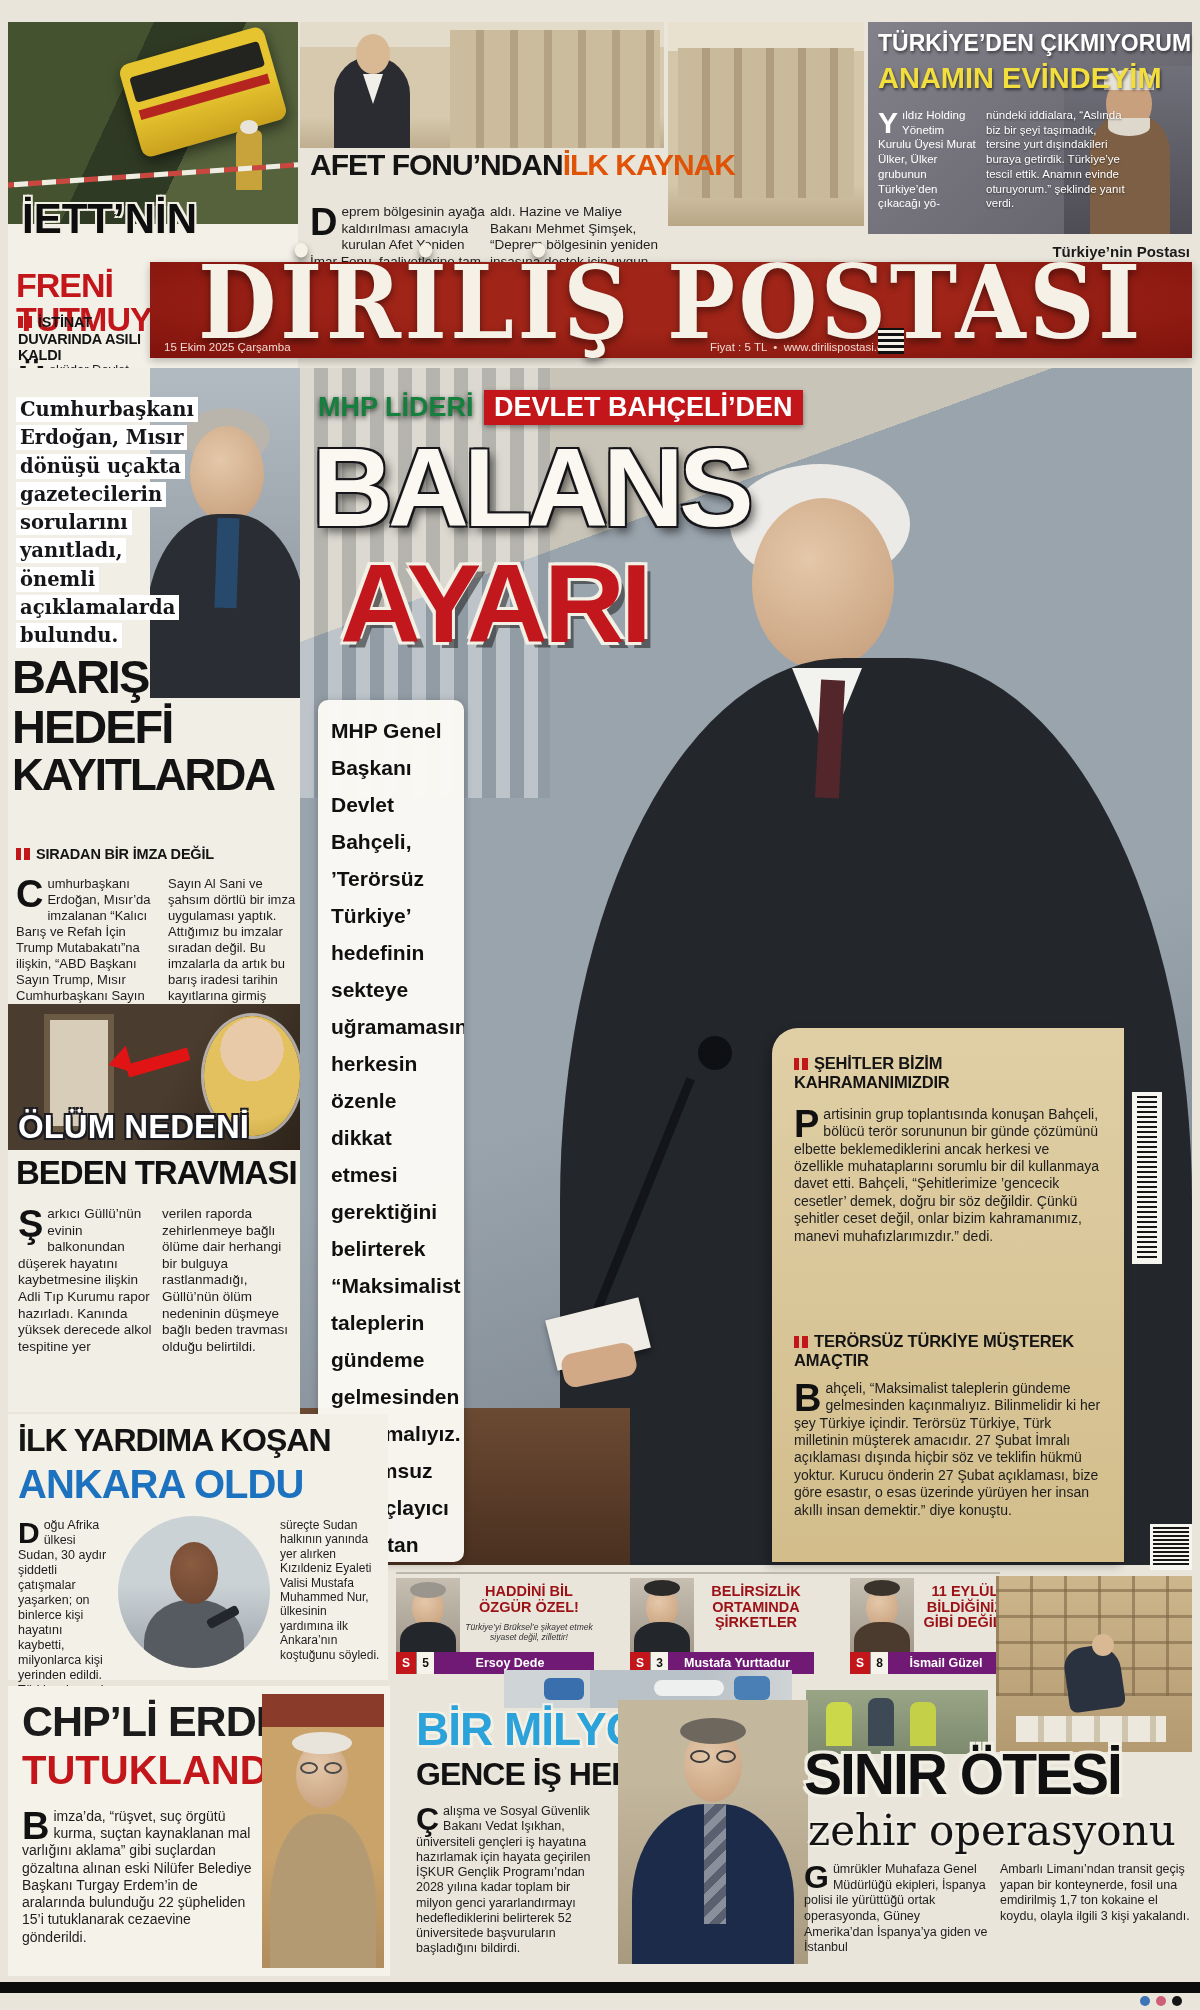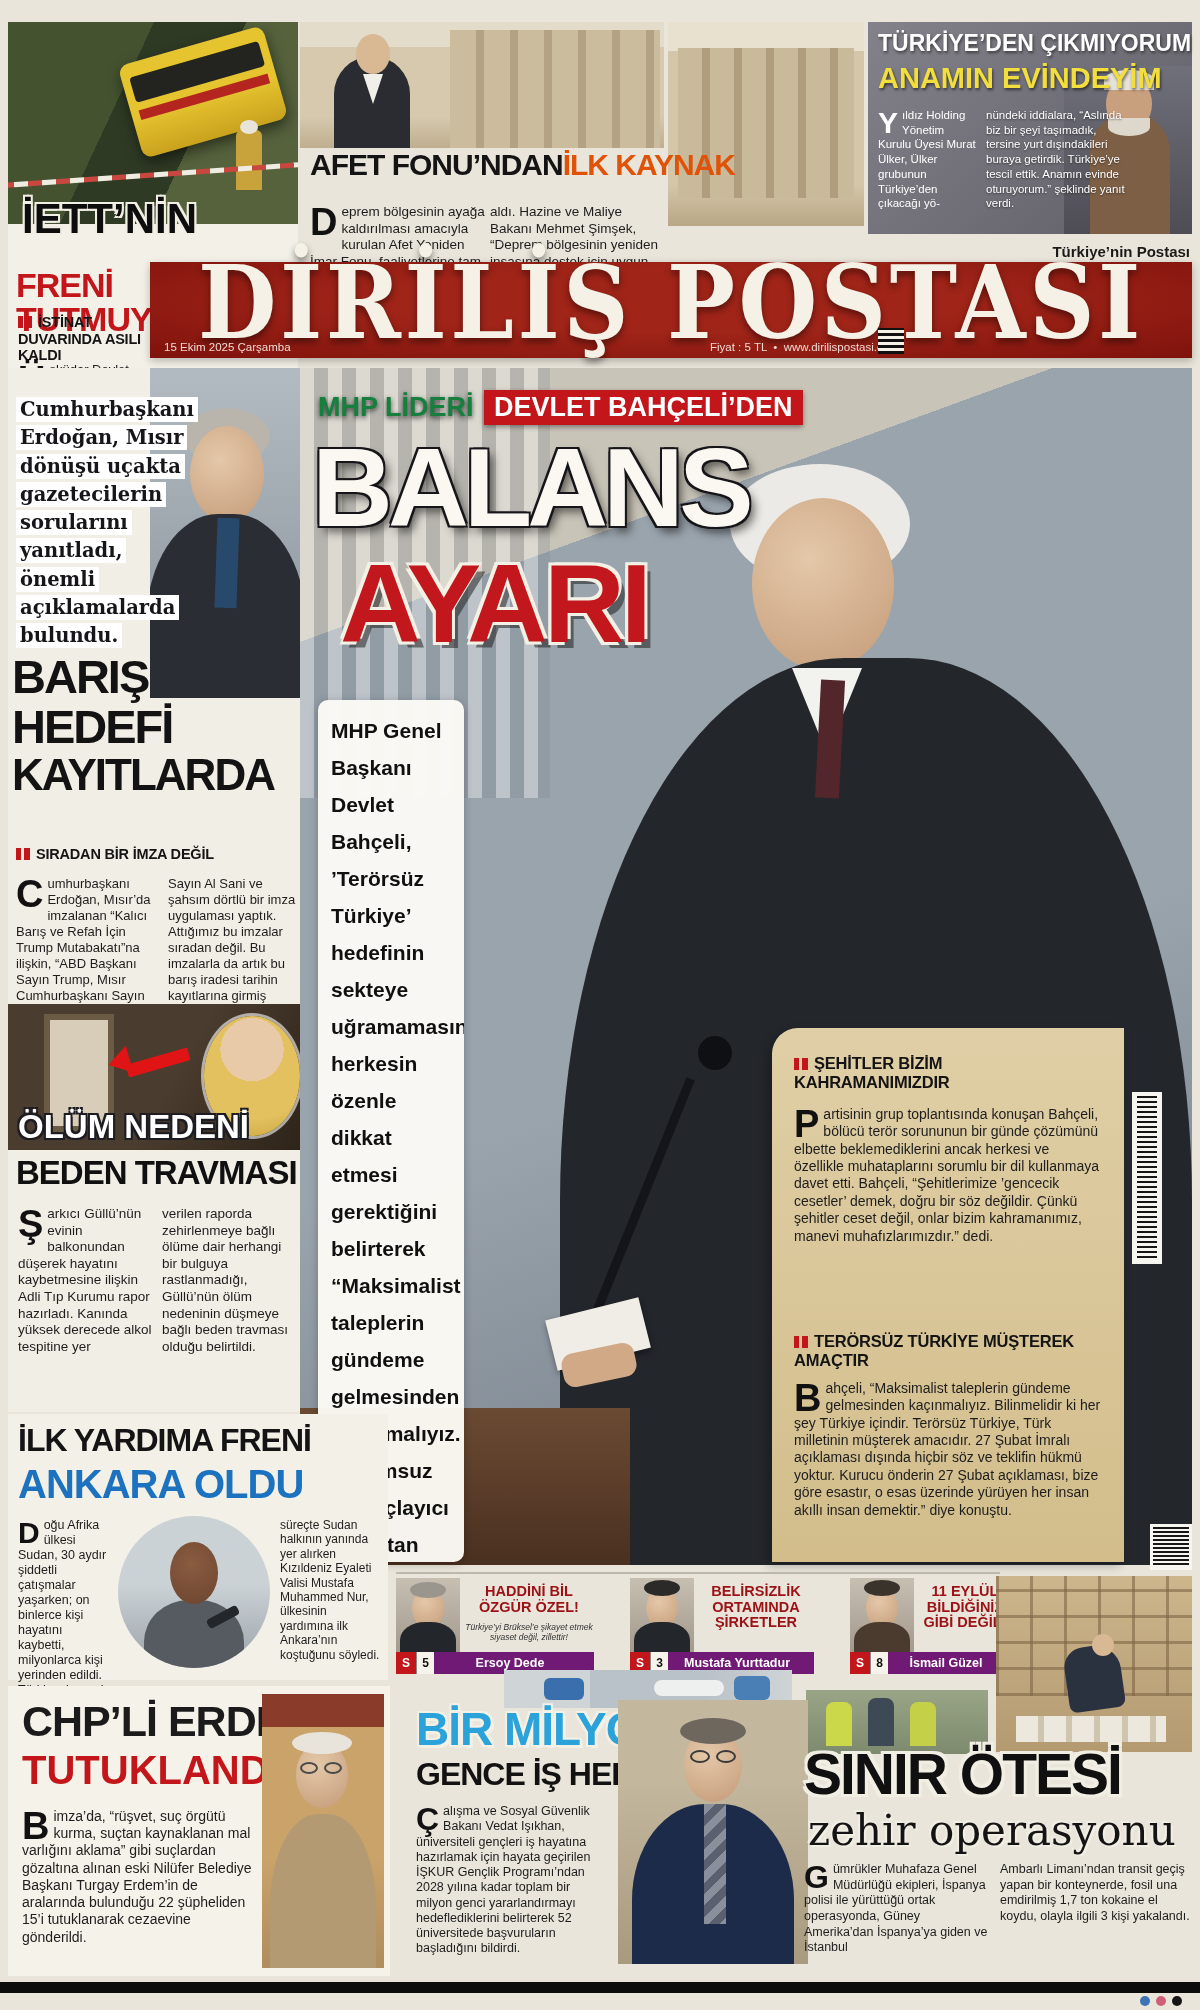--- a/index.html
+++ b/index.html
@@ -137,21 +137,21 @@
       <div class="abs" style="left:100px;top:44px;width:0;height:0;border-top:14px solid transparent;border-bottom:14px solid transparent;border-right:22px solid #e01414;transform:rotate(-16deg)"></div>
       <div class="abs" style="left:196px;top:12px;width:96px;height:120px;border-radius:50%;background:radial-gradient(circle at 50% 28%,#e8c9a8 0 32%,#e2c15e 32% 70%,#caa53f);box-shadow:0 0 0 3px rgba(255,255,255,.6)"></div>
     </div>
     <div class="hl abs" style="left:10px;top:106px;font-size:33px;color:#fff;text-shadow:-2px -2px 0 #1c1c22,2px -2px 0 #1c1c22,-2px 2px 0 #1c1c22,2px 2px 0 #1c1c22">ÖLÜM NEDENİ</div>
     <div class="hl abs" style="left:8px;top:152px;font-size:33px;letter-spacing:-1px;color:#101010">BEDEN TRAVMASI</div>
     <p class="bt abs" style="left:10px;top:202px;width:138px"><span class="dropcap">Ş</span><span class="lead">arkıcı</span><span> Güllü’nün evinin balkonundan düşerek hayatını kaybetmesine ilişkin Adli Tıp Kurumu rapor hazırladı. Kanında yüksek derecede alkol tespitine yer</span></p>
     <p class="bt abs" style="left:154px;top:202px;width:132px">verilen raporda zehirlenmeye bağlı ölüme dair herhangi bir bulguya rastlanmadığı, Güllü’nün ölüm nedeninin düşmeye bağlı beden travması olduğu belirtildi.</p>
   </div>
 
   <div class="card" style="left:8px;top:1414px;width:380px;height:266px;background:#f3f0e7">
-    <div class="hl abs" style="left:10px;top:10px;font-size:32px;letter-spacing:-1px;color:#141414">İLK YARDIMA FRENİ</div>
+    <div class="hl abs" style="left:10px;top:10px;font-size:32px;letter-spacing:-1px;color:#141414">İLK YARDIMA KOŞAN</div>
     <div class="hl abs" style="left:10px;top:50px;font-size:40px;letter-spacing:-1px;color:#1d72bf">ANKARA OLDU</div>
     <p class="bt abs" style="left:10px;top:104px;width:94px;font-size:12.5px;line-height:1.2"><span class="dropcap" style="font-size:30px">D</span><span class="lead">oğu</span><span> Afrika ülkesi Sudan, 30 aydır şiddetli çatışmalar yaşarken; on binlerce kişi hayatını kaybetti, milyonlarca kişi yerinden edildi. Türkiye, bu zorlu</span></p>
     <div class="photo" style="left:110px;top:102px;width:152px;height:152px;border-radius:50%;background:linear-gradient(180deg,#cbd2d6 0 45%,#9aa2a8)">
       <div class="suit" style="left:26px;top:84px;width:100px;height:70px;background:#555b60"></div>
       <div class="face" style="left:52px;top:26px;width:48px;height:62px;background:radial-gradient(circle at 45% 35%,#8a5c40,#6b4430)"></div>
       <div class="abs" style="left:88px;top:96px;width:34px;height:10px;background:#23262b;transform:rotate(-28deg);border-radius:4px"></div>
     </div>
     <p class="bt abs" style="left:272px;top:104px;width:100px;font-size:12px;line-height:1.2">süreçte Sudan halkının yanında yer alırken Kızıldeniz Eyaleti Valisi Mustafa Muhammed Nur, ülkesinin yardımına ilk Ankara’nın koştuğunu söyledi.</p>
   </div>
 

